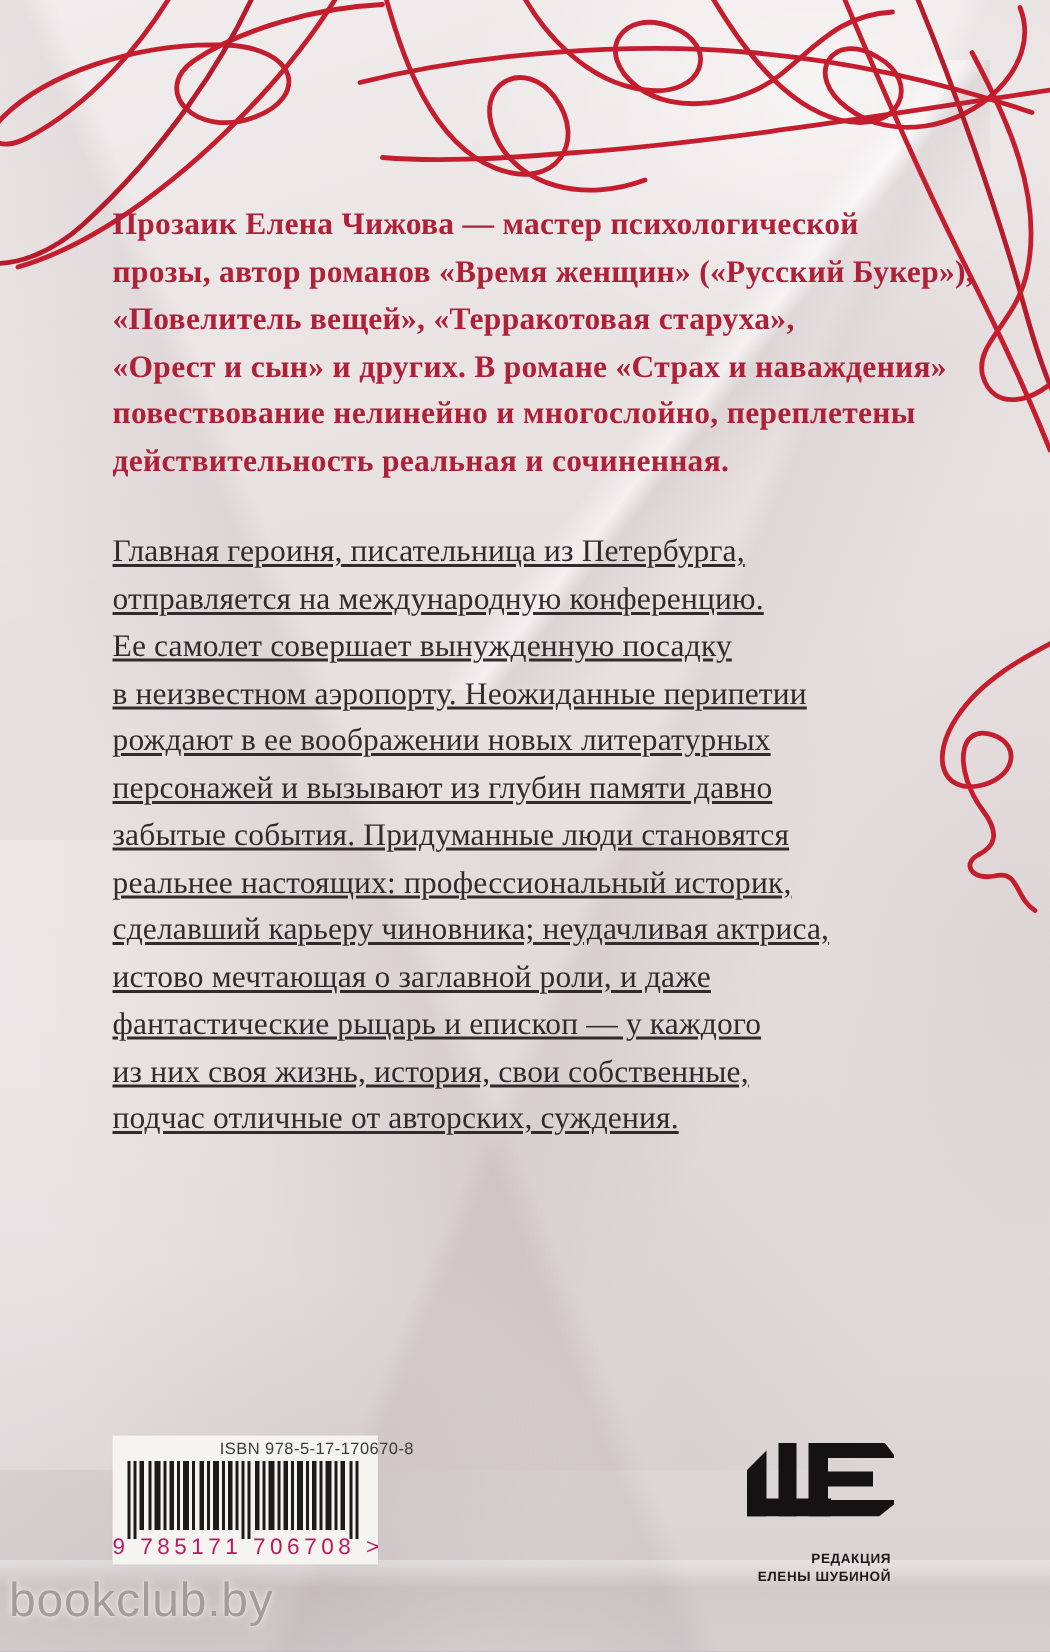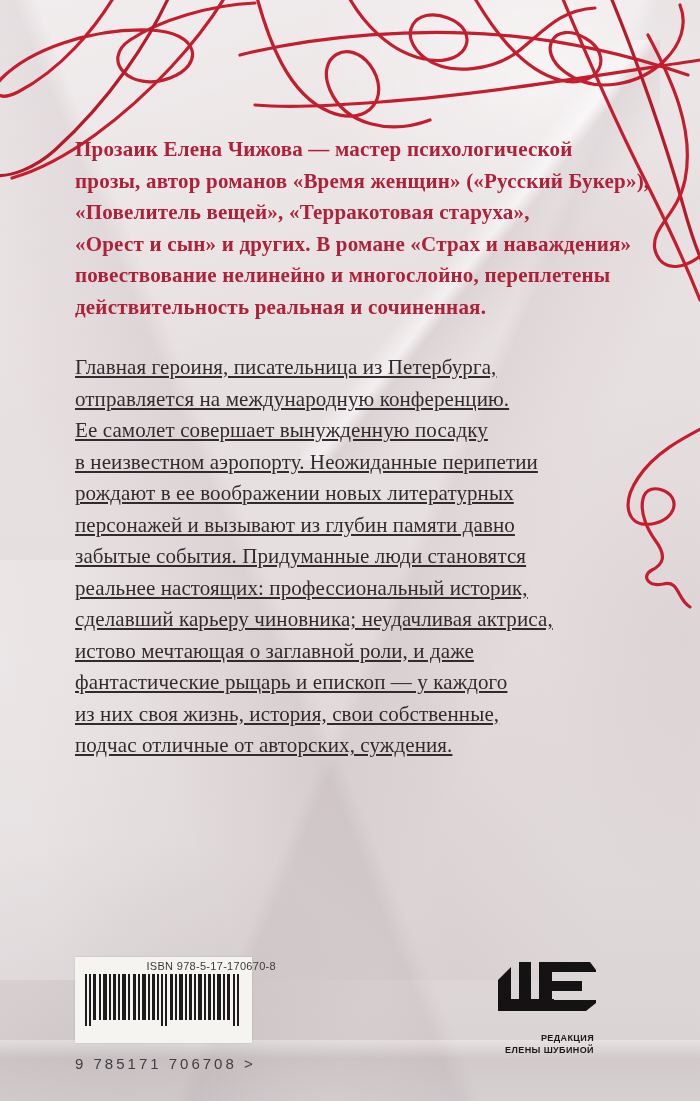--- a/index.html
+++ b/index.html
@@ -25,21 +25,21 @@
   .scribble{position:absolute;left:0;top:0;}
   .para{position:absolute;left:75px;white-space:pre-line;color:#322b2d;
         font-size:21px;line-height:31.5px;letter-spacing:.1px;}
   .para.red{color:#ae2138;font-weight:700;letter-spacing:.2px;}
   .barcode{position:absolute;left:75px;top:957px;width:177px;height:86px;
            background:#f6f4f1;box-shadow:0 0 2px rgba(0,0,0,.12);}
   .barcode .isbn{position:absolute;left:0;top:3px;width:100%;text-align:right;
            font-family:"Liberation Sans",sans-serif;font-size:11px;color:#3b3b3b;letter-spacing:.3px;margin-left:24px;}
   .barcode svg{position:absolute;left:0;top:0;}
   .barcode .digits{position:absolute;left:0;top:66px;width:100%;text-align:right;
-           font-family:"Liberation Sans",sans-serif;font-size:15px;color:#404040;letter-spacing:3px;white-space:nowrap;margin-top:32px;}
+           font-family:"Liberation Sans",sans-serif;font-size:15px;color:#be185d;letter-spacing:3px;white-space:nowrap;}
   .publisher{position:absolute;left:496px;top:961px;width:102px;}
   .publisher .caption{margin-top:18px;text-align:right;padding-right:4px;
            font-family:"Liberation Sans",sans-serif;font-weight:700;font-size:9px;
            line-height:11.5px;color:#1c1819;letter-spacing:.4px;white-space:pre-line;}
   .watermark{position:absolute;left:6px;top:1048px;
            font-family:"Liberation Sans",sans-serif;font-size:32px;color:#a29c9a;
            letter-spacing:.5px;text-shadow:0 0 1px rgba(255,255,255,.9),0 0 6px rgba(255,255,255,.8);}
 </style>
 </head>
 <body>
@@ -134,14 +134,15 @@
       <polygon points="23,1 35,1 35,50 23,50"></polygon>
       <polygon points="43,1 56,1 56,50 43,50"></polygon>
       <polygon points="56,1 94,1 100,9 100,11 56,11"></polygon>
       <rect x="56" y="20" width="30" height="10"></rect>
       <polygon points="56,39 100,39 100,42 90,50 56,50"></polygon>
     </svg>
     <div class="caption">РЕДАКЦИЯ
 ЕЛЕНЫ ШУБИНОЙ</div>
   </div>
 
+  <div class="watermark">bookclub.by</div>
 
 </div>
 
 </body></html>

